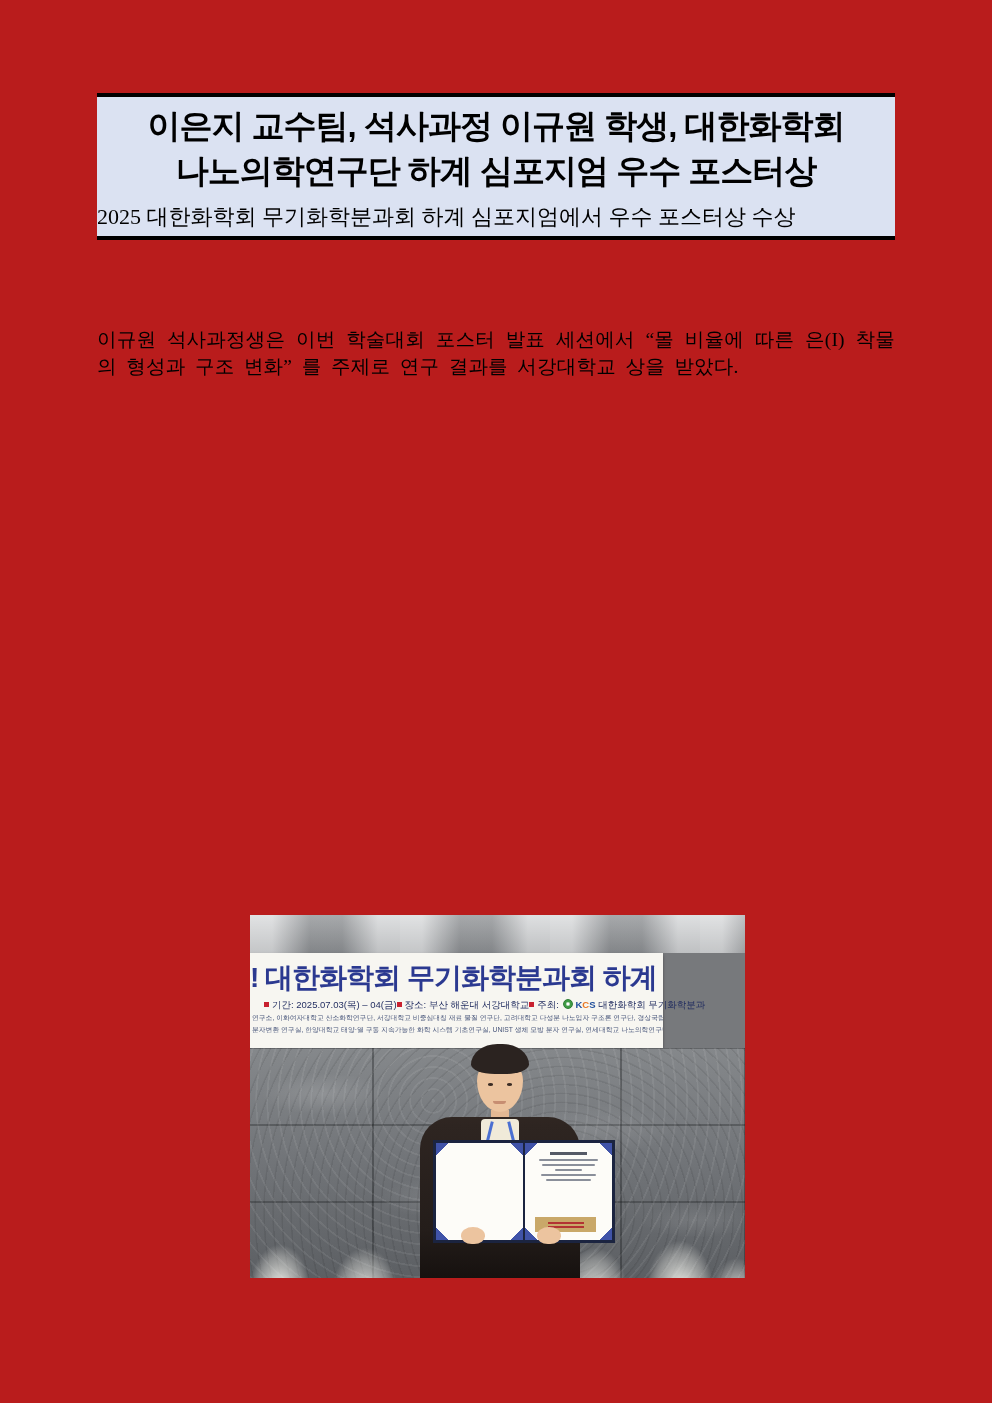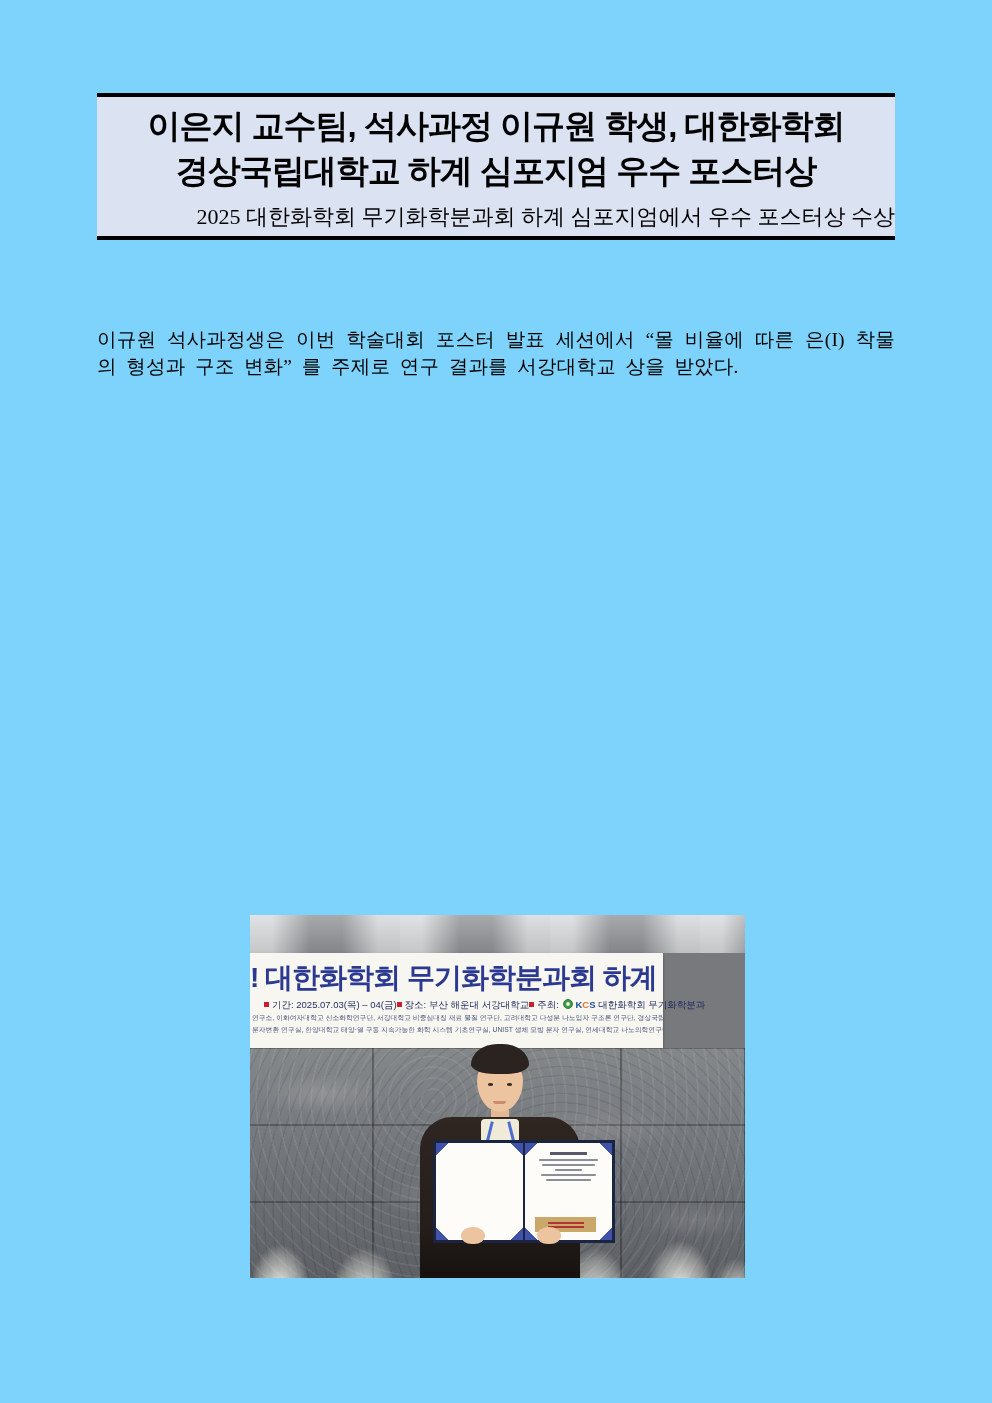--- a/index.html
+++ b/index.html
@@ -1,32 +1,32 @@
 <!DOCTYPE html>
 <html lang="ko"><head>
 <meta charset="utf-8">
 <style>
   html,body{margin:0;padding:0;background:#ffffff;}
   body{width:992px;height:1403px;position:relative;font-family:"Liberation Serif",serif;color:#000;}
-  .page{position:absolute;left:0;top:0;width:992px;height:1403px;background:#7dd3fc;overflow:hidden;}
+  .page{position:absolute;left:0;top:0;width:992px;height:1403px;background:#b91c1c;overflow:hidden;}
 
   
   .header-box{
     position:absolute;left:97px;top:93px;width:798px;
     background:#dbe2f2;
     border-top:4px solid #000;border-bottom:4px solid #000;
     padding:6px 0 5px 0;
   }
   .title{
     font-family:"Liberation Sans",sans-serif;
     font-weight:700;font-size:33px;line-height:45px;
     letter-spacing:-1px;text-align:center;color:#000;
   }
   .subtitle{
-    font-size:22px;line-height:28px;text-align:right;margin-top:10px;color:#000;
+    font-size:22px;line-height:28px;text-align:left;margin-top:10px;color:#000;
   }
 
   
   .content{position:absolute;left:97px;top:326px;width:798px;}
   .content p{
     margin:0 0 46px 0;
     font-size:19.5px;line-height:27px;
     text-align:justify;word-spacing:4.5px;letter-spacing:0.2px;
   }
 
@@ -136,21 +136,21 @@
   .hand.l{left:211px;}.hand.r{left:287px;}
 </style>
 </head>
 <body>
 
 <div class="page">
 
   <div class="header-box">
     <div class="title">
       <div>이은지 교수팀, 석사과정 이규원 학생, 대한화학회</div>
-      <div>경상국립대학교 하계 심포지엄 우수 포스터상</div>
+      <div>나노의학연구단 하계 심포지엄 우수 포스터상</div>
     </div>
     <div class="subtitle">2025 대한화학회 무기화학분과회 하계 심포지엄에서 우수 포스터상 수상</div>
   </div>
 
   <div class="content">
     <p>이규원 석사과정생은 이번 학술대회 포스터 발표 세션에서 “몰 비율에 따른 은(I) 착물의 형성과 구조 변화” 를 주제로 연구 결과를 서강대학교 상을 받았다.</p>
   </div>
 
   <div class="photo">
     <div class="ceiling"></div>

